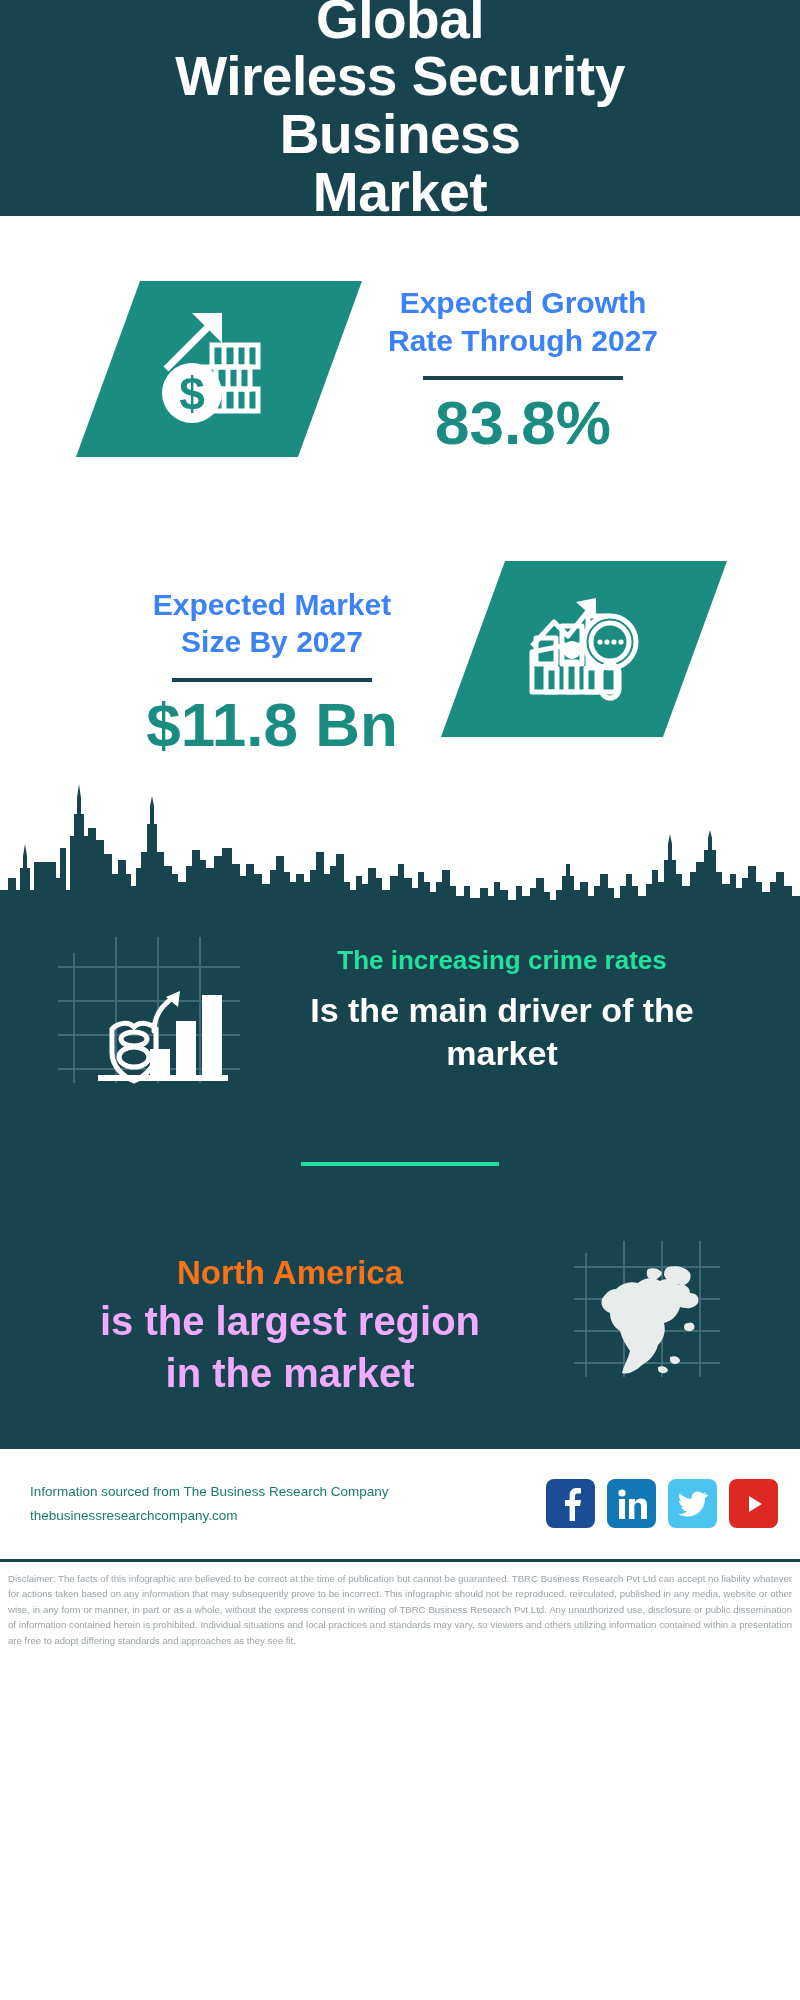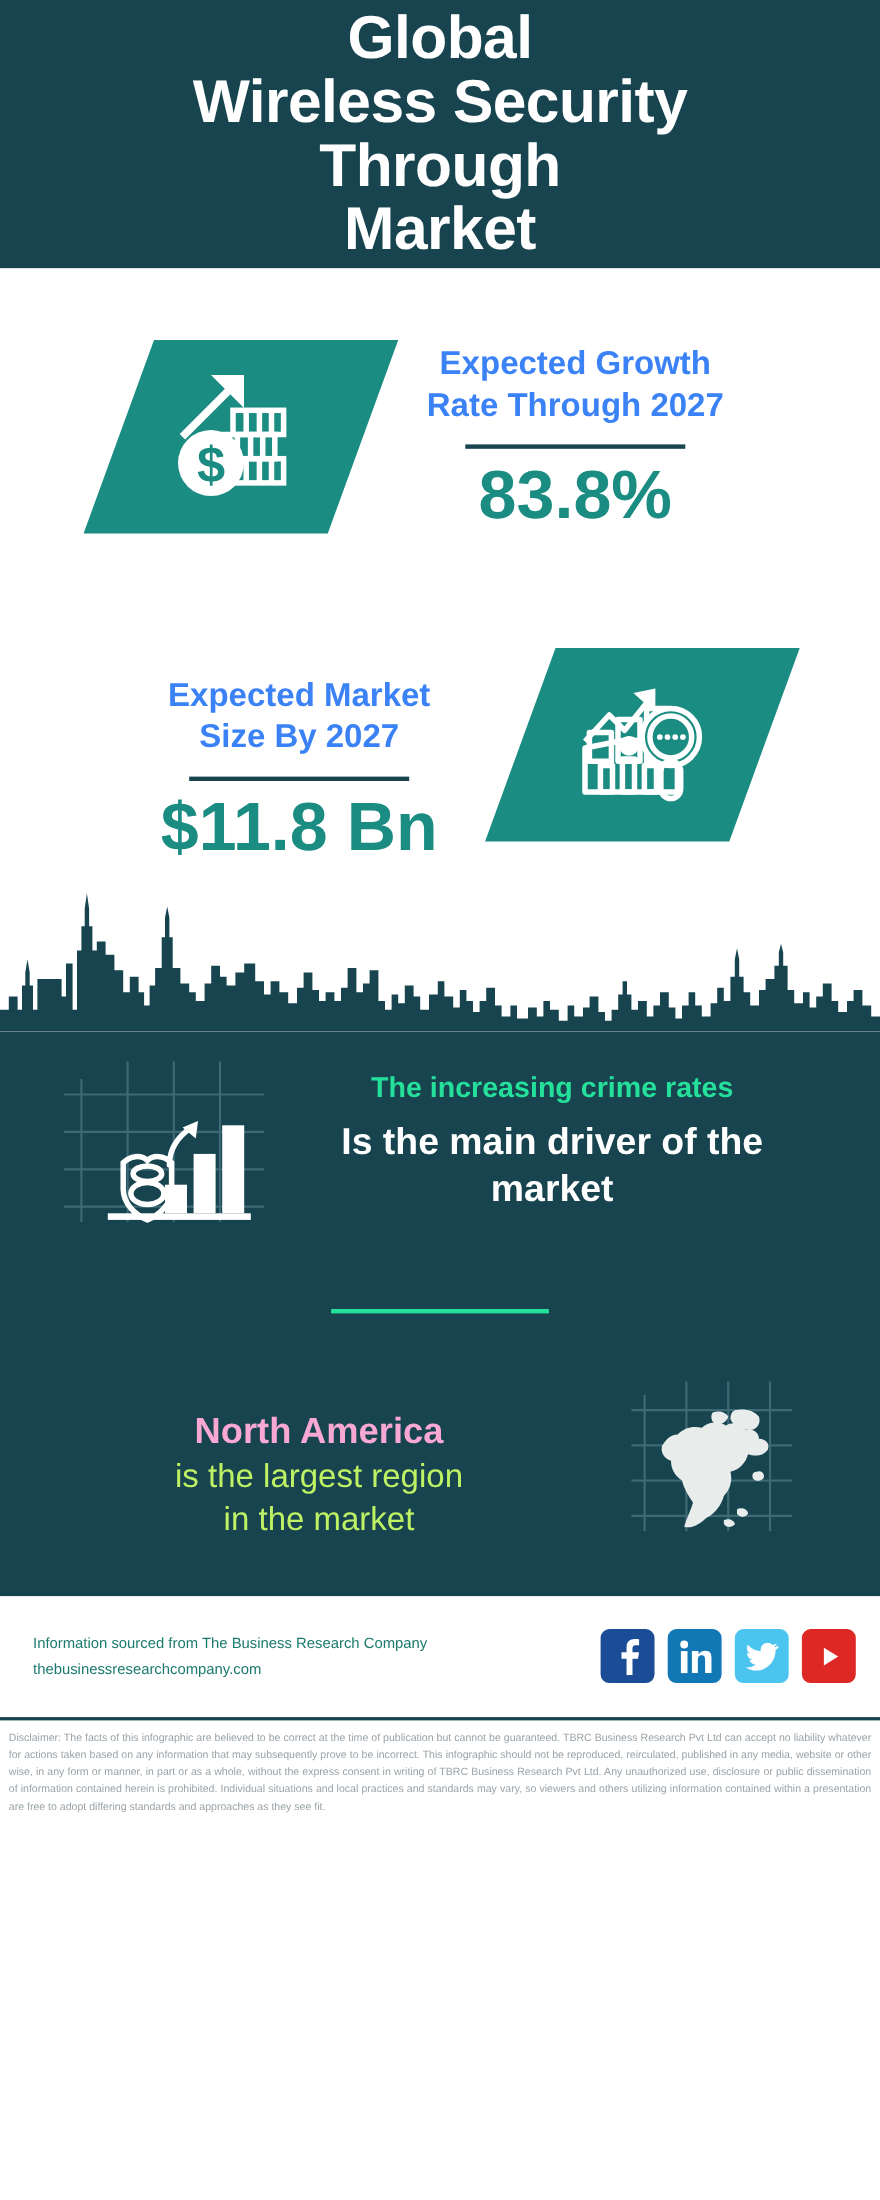--- a/index.html
+++ b/index.html
@@ -11,23 +11,23 @@
     font-family: "Liberation Sans", sans-serif;
     width: 800px;
     height: 2000px;
     position: relative;
     overflow: hidden;
   }
 
   
   .header {
     background: #17444F;
-    height: 244px;
-    display: flex;
-    align-items: flex-start;
+    height: 216px;
+    display: flex;
+    align-items: center;
     justify-content: center;
     padding: 6px 40px 10px;
   }
   .header-title {
     color: #ffffff;
     font-size: 55px;
     font-weight: bold;
     line-height: 1.05;
     text-align: center;
     letter-spacing: -0.5px;
@@ -153,31 +153,31 @@
     display: flex;
     align-items: center;
     padding-bottom: 40px;
   }
   .region-text {
     flex: 1;
     text-align: center;
     padding-left: 14px;
   }
   .region-accent {
-    color: #f9a8d4;
+    color: #f97316;
     font-size: 33px;
     font-weight: bold;
     line-height: 1.3;
     margin-top: 34px;
   }
   .region-main {
-    color: #bef264;
-    font-size: 30px;
+    color: #f0abfc;
+    font-size: 40px;
     line-height: 1.3;
-    font-weight: normal;
+    font-weight: bold;
   }
   .map-grid {
     width: 150px;
     height: 142px;
     flex: none;
     margin-right: 78px;
     margin-left: 6px;
   }
 
   
@@ -227,21 +227,21 @@
     background: #ffffff;
   }
 </style>
 </head>
 <body>
 
 <div class="header">
   <div class="header-title">
     <div>Global</div>
     <div>Wireless Security</div>
-    <div>Through</div>
+    <div>Business</div>
     <div>Market</div>
   </div>
 </div>
 
 <div class="stats">
 
   <div class="stat-row row-1">
     <div class="para">
       <span class="glyph">
         <svg width="130" height="120" viewBox="0 0 130 120">

